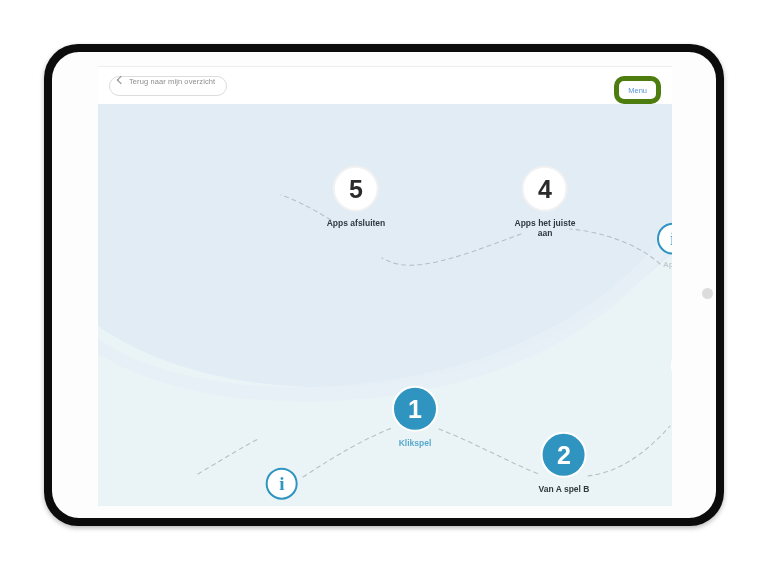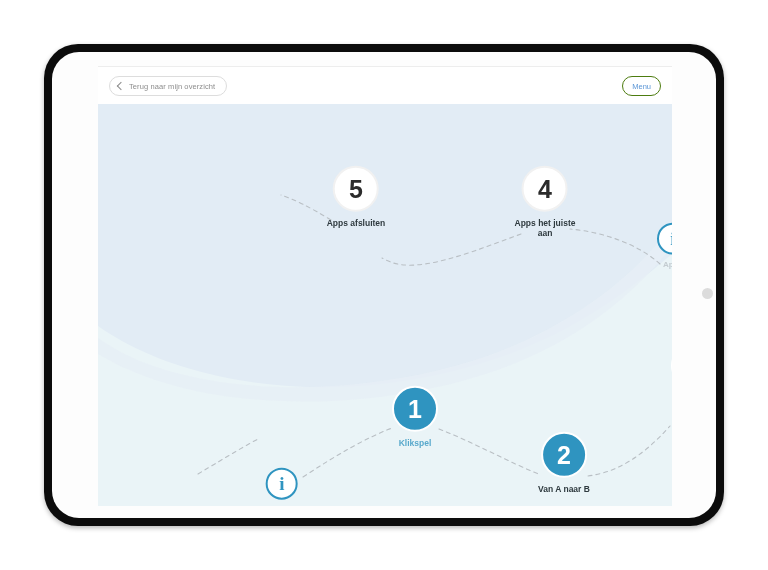--- a/index.html
+++ b/index.html
@@ -75,21 +75,20 @@
   .back-button {
     position: absolute;
     left: 11px;
     top: 9px;
     height: 18px;
     padding: 0 11px 0 8px;
     border: 1px solid #dddddd;
     border-radius: 10px;
     background: #ffffff;
     display: flex;
-    align-items: center;
     gap: 5px;
     cursor: pointer;
   }
   .back-button .chev {
     display: block;
     width: 5px;
     height: 5px;
     border-left: 1.4px solid #8a8a8a;
     border-bottom: 1.4px solid #8a8a8a;
     transform: rotate(45deg);
@@ -111,21 +110,21 @@
     font-weight: bold;
     color: #4a8fd4;
     letter-spacing: 0.1px;
   }
   .menu-button {
     position: absolute;
     right: 11px;
     top: 9px;
     height: 18px;
     padding: 0 9px;
-    border: 1px solid #4d7c0f;
+    border: 5px solid #4d7c0f;
     border-radius: 10px;
     background: #ffffff;
     display: flex;
     align-items: center;
     cursor: pointer;
   }
   .menu-button .mlabel {
     font-size: 7.5px;
     color: #5b96d6;
   }
@@ -266,21 +265,21 @@
               <span class="iglyph">i</span>
             </div>
             <div class="caption cap-blue">Het hoofdmenu</div>
           </div>
           <div class="node step done" style="left: 317px; top: 313px;">
             <div class="bubble">1</div>
             <div class="caption cap-blue">Klikspel</div>
           </div>
           <div class="node step done" style="left: 466px; top: 359px;">
             <div class="bubble">2</div>
-            <div class="caption cap-dark">Van A naar B</div>
+            <div class="caption cap-dark">Van A spel B</div>
           </div>
           <div class="node step done" style="left: 596px; top: 275px;">
             <div class="bubble">3</div>
             <div class="caption cap-dark">Plaatjes spel</div>
           </div>
           <div class="node info" style="left: 575px; top: 142px;">
             <div class="bubble">
               <span class="iglyph">i</span>
             </div>
             <div class="caption cap-grey">Apps</div>

